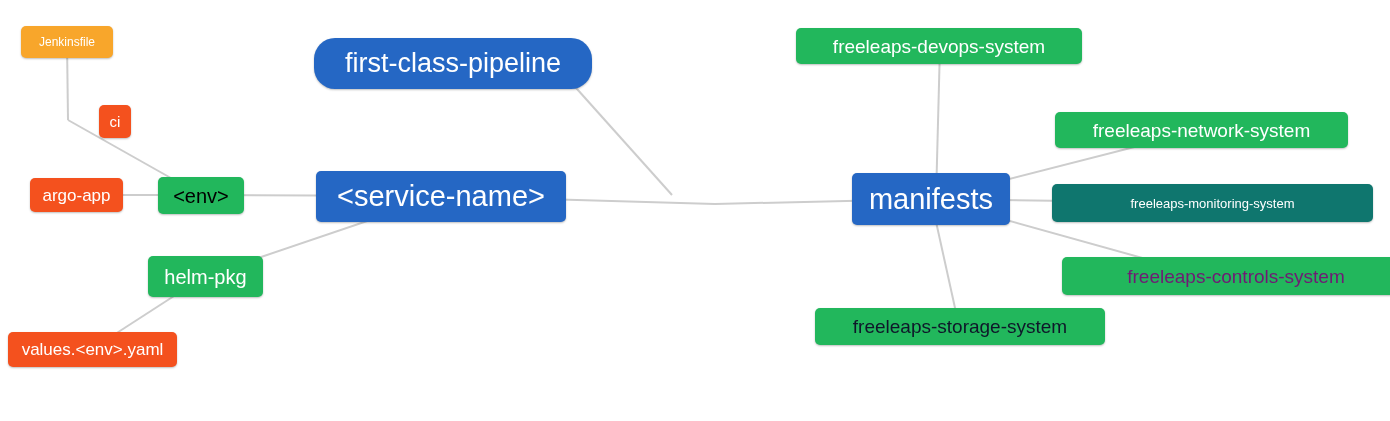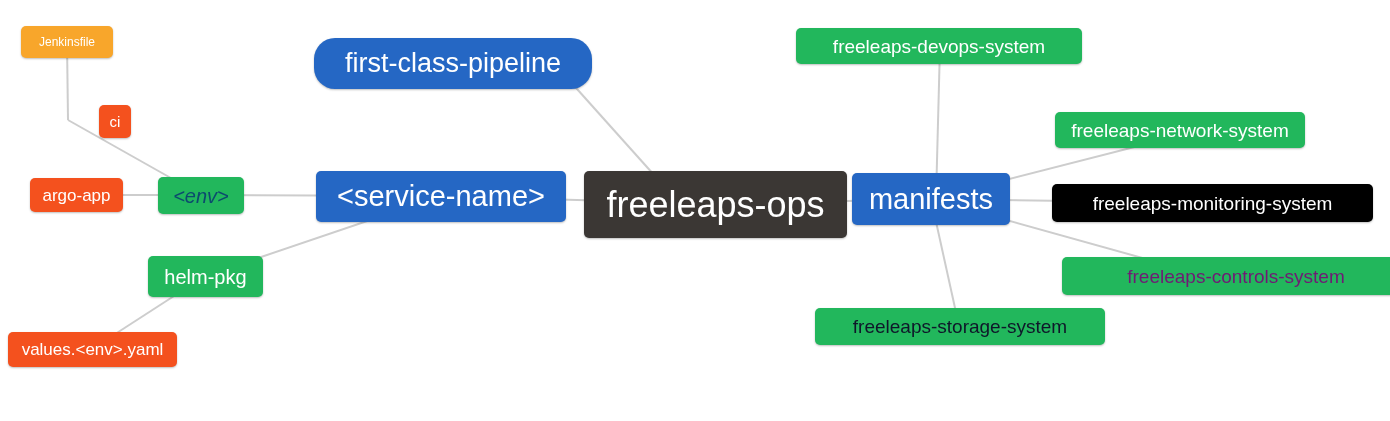--- a/index.html
+++ b/index.html
@@ -53,37 +53,36 @@
     <line x1="931" y1="199" x2="1207" y2="276" stroke-width="2" stroke="#CDCDCD"></line>
     <line x1="931" y1="199" x2="959" y2="326" stroke-width="2" stroke="#CDCDCD"></line>
   </svg>
 
   <div class="node" style="left: 21px; top: 26px; width: 92px; height: 32px; font-size: 12px; background: rgb(248, 166, 43); color: rgb(255, 255, 255);">Jenkinsfile</div>
 
   <div class="node" style="left: 53px; top: 105px; width: 32px; height: 33px; font-size: 15px; background: rgb(244, 81, 30); color: rgb(255, 255, 255); margin-left: 46px;">ci</div>
 
   <div class="node" style="left: 30px; top: 178px; width: 93px; height: 34px; font-size: 17px; background: rgb(244, 81, 30); color: rgb(255, 255, 255);">argo-app</div>
 
-  <div class="node" style="left: 158px; top: 177px; width: 86px; height: 37px; font-size: 20px; background: rgb(34, 183, 92); color: #0c4a6e; font-style: italic;">&lt;env&gt;</div>
+  <div class="node" style="left: 158px; top: 177px; width: 86px; height: 37px; font-size: 20px; background: rgb(34, 183, 92); color: #000000;">&lt;env&gt;</div>
 
   <div class="node" style="left: 148px; top: 256px; width: 115px; height: 41px; font-size: 20px; background: rgb(34, 183, 92); color: rgb(255, 255, 255);">helm-pkg</div>
 
   <div class="node" style="left: 8px; top: 332px; width: 169px; height: 35px; font-size: 17px; background: rgb(244, 81, 30); color: rgb(255, 255, 255);">values.&lt;env&gt;.yaml</div>
 
   <div class="node" style="left: 314px; top: 38px; width: 278px; height: 51px; font-size: 27px; background: rgb(37, 103, 196); color: rgb(255, 255, 255); border-radius: 21px;">first-class-pipeline</div>
 
   <div class="node" style="left: 316px; top: 171px; width: 250px; height: 51px; font-size: 29px; background: rgb(37, 103, 196); color: rgb(255, 255, 255);">&lt;service-name&gt;</div>
 
-  <div class="node" style="left: 584px; top: 171px; width: 263px; height: 67px; font-size: 36px; background: rgb(59, 55, 52); color: rgb(255, 255, 255);">freeleaps-ops</div>
 
   <div class="node" style="left: 852px; top: 173px; width: 158px; height: 52px; font-size: 29px; background: rgb(37, 103, 196); color: rgb(255, 255, 255);">manifests</div>
 
   <div class="node" style="left: 796px; top: 28px; width: 286px; height: 36px; font-size: 19px; background: rgb(34, 183, 92); color: rgb(255, 255, 255);">freeleaps-devops-system</div>
 
-  <div class="node" style="left: 1055px; top: 112px; width: 250px; height: 36px; font-size: 19px; background: rgb(34, 183, 92); color: rgb(255, 255, 255);">freeleaps-network-system</div>
+  <div class="node" style="left: 1055px; top: 112px; width: 293px; height: 36px; font-size: 19px; background: rgb(34, 183, 92); color: rgb(255, 255, 255);">freeleaps-network-system</div>
 
-  <div class="node" style="left: 1052px; top: 184px; width: 321px; height: 38px; font-size: 19px; background: #000000; color: rgb(255, 255, 255);">freeleaps-monitoring-system</div>
+  <div class="node" style="left: 1052px; top: 184px; width: 321px; height: 38px; font-size: 13px; background: #0f766e; color: rgb(255, 255, 255);">freeleaps-monitoring-system</div>
 
   <div class="node" style="left: 1062px; top: 257px; width: 348px; height: 38px; font-size: 19px; background: rgb(34, 183, 92); color: #701a75;">freeleaps-controls-system</div>
 
   <div class="node" style="left: 815px; top: 308px; width: 290px; height: 37px; font-size: 19px; background: rgb(34, 183, 92); color: #0f172a;">freeleaps-storage-system</div>
 
 </div>
 
 </body></html>

